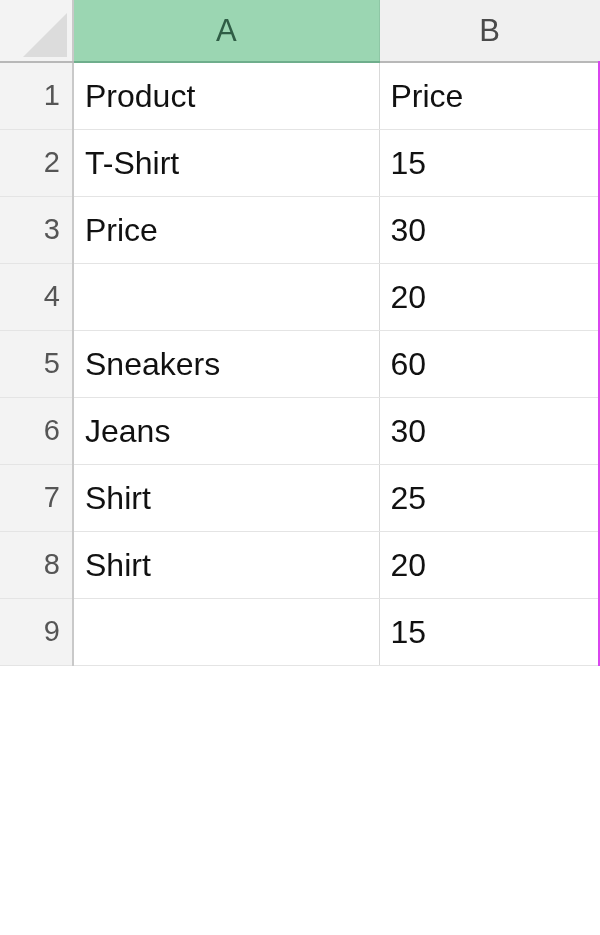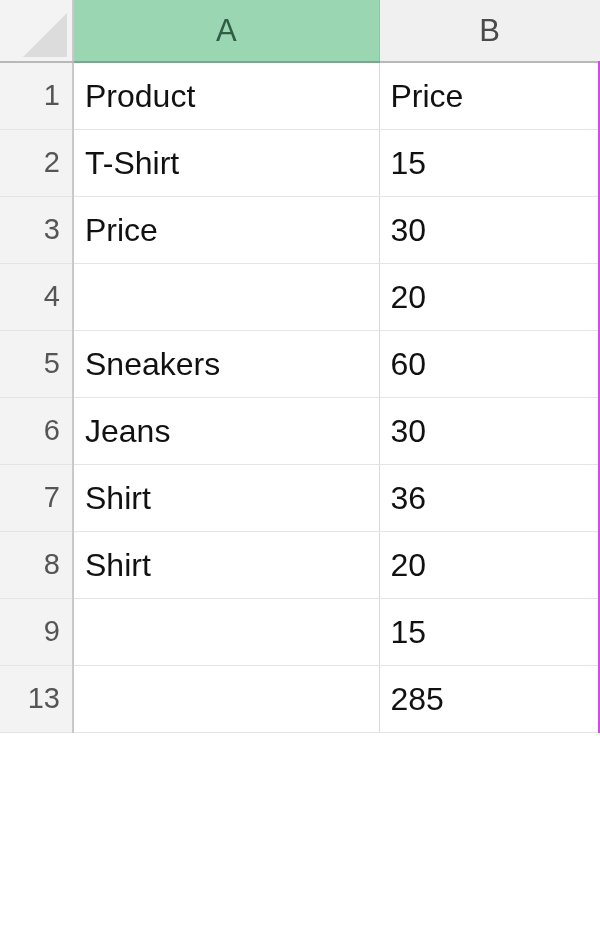--- a/index.html
+++ b/index.html
@@ -152,32 +152,27 @@
           <td class="cell last-col">60</td>
         </tr>
         <tr class="data-row">
           <th class="rownum">6</th>
           <td class="cell">Jeans</td>
           <td class="cell last-col">30</td>
         </tr>
         <tr class="data-row">
           <th class="rownum">7</th>
           <td class="cell">Shirt</td>
-          <td class="cell last-col">36</td>
+          <td class="cell last-col">25</td>
         </tr>
         <tr class="data-row">
           <th class="rownum">8</th>
           <td class="cell">Shirt</td>
           <td class="cell last-col">20</td>
         </tr>
         <tr class="data-row">
           <th class="rownum">9</th>
           <td class="cell empty"></td>
           <td class="cell last-col">15</td>
         </tr>
-        <tr class="data-row">
-          <th class="rownum">13</th>
-          <td class="cell empty"></td>
-          <td class="cell last-col">285</td>
-        </tr>
       </tbody>
   </table>
 </div>
 
 </body></html>

